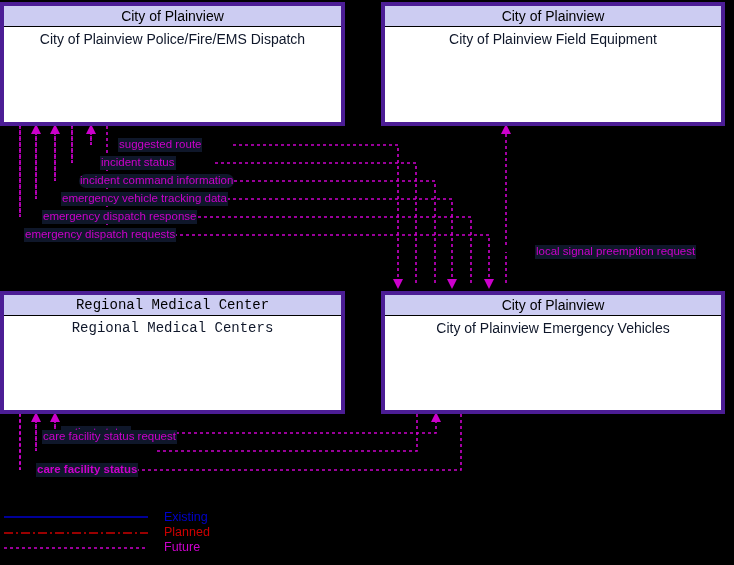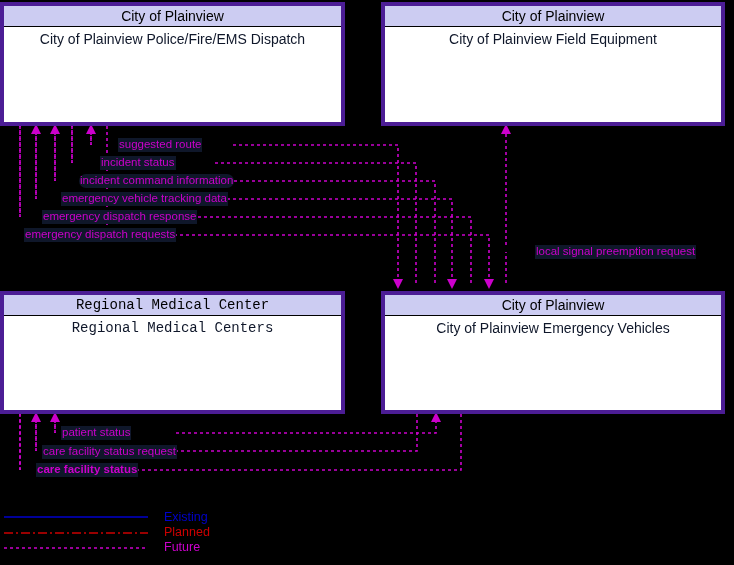--- a/index.html
+++ b/index.html
@@ -103,21 +103,21 @@
   </div>
 
   <div class="flow-label" style="left:118px;top:138px;">suggested route</div>
   <div class="flow-label" style="left:100px;top:156px;">incident status</div>
   <div class="flow-label" style="left:79px;top:174px;border-radius:7px;">incident command information</div>
   <div class="flow-label" style="left:61px;top:192px;">emergency vehicle tracking data</div>
   <div class="flow-label" style="left:42px;top:210px;">emergency dispatch response</div>
   <div class="flow-label" style="left:24px;top:228px;">emergency dispatch requests</div>
   <div class="flow-label" style="left:512px;top:245px;margin-left:23px;">local signal preemption request</div>
   <div class="flow-label" style="left:61px;top:426px;">patient status</div>
-  <div class="flow-label" style="left:42px;top:445px;text-align:right;">care facility status request</div>
+  <div class="flow-label" style="left:42px;top:430px;text-align:right;">care facility status request</div>
   <div class="flow-label" style="left:36px;top:463px;font-weight:bold;">care facility status</div>
 
   <svg class="wires" style="z-index:3;" viewBox="0 0 734 565" xmlns="http://www.w3.org/2000/svg">
     <line x1="4" y1="517" x2="148" y2="517" stroke="#0000cc" stroke-width="1.6"></line>
     <line x1="4" y1="533" x2="148" y2="533" stroke="#cc0000" stroke-width="1.6" stroke-dasharray="9,3,2,3"></line>
     <line x1="4" y1="548" x2="148" y2="548" stroke="#cc00cc" stroke-width="1.6" stroke-dasharray="3,3"></line>
   </svg>
 
   <div class="legend-text" style="left:164px;top:510px;color:#0000cc;">Existing</div>
   <div class="legend-text" style="left:164px;top:525px;color:#cc0000;">Planned</div>

